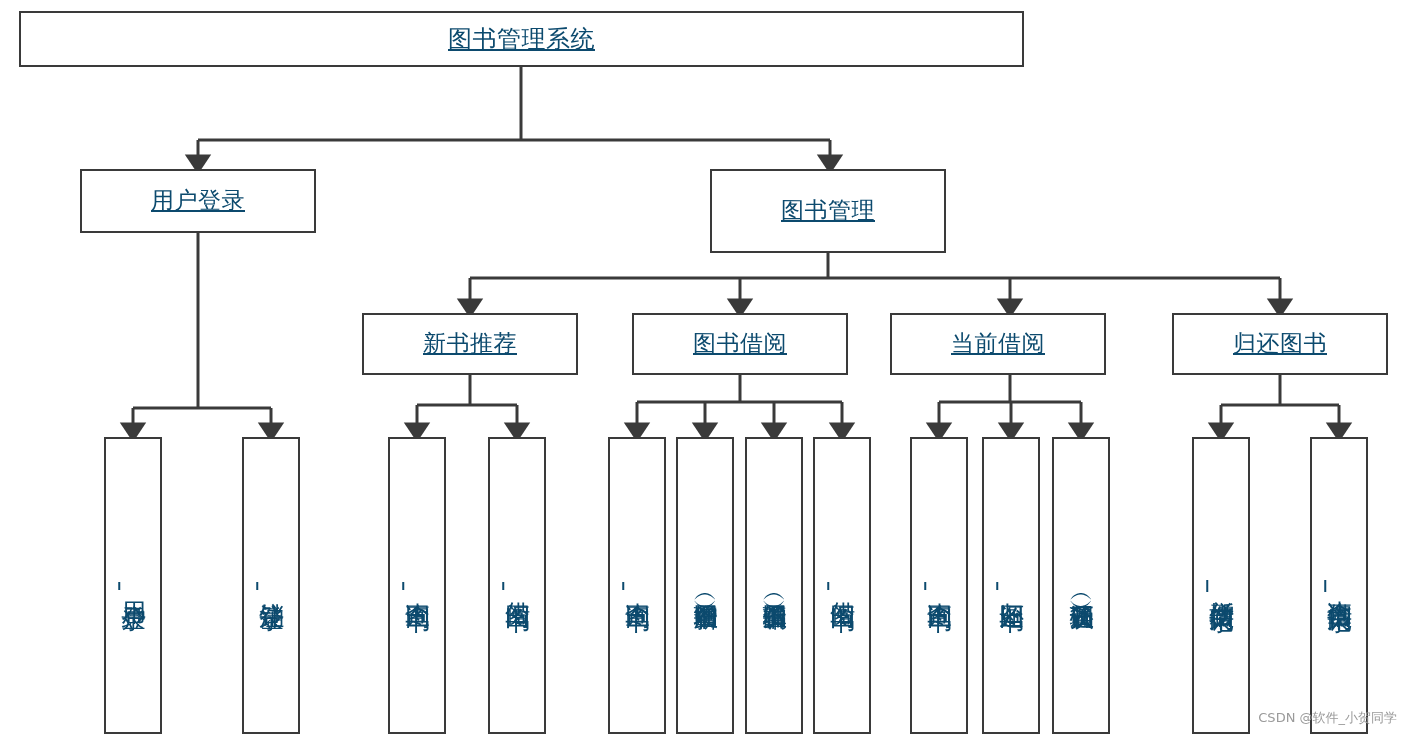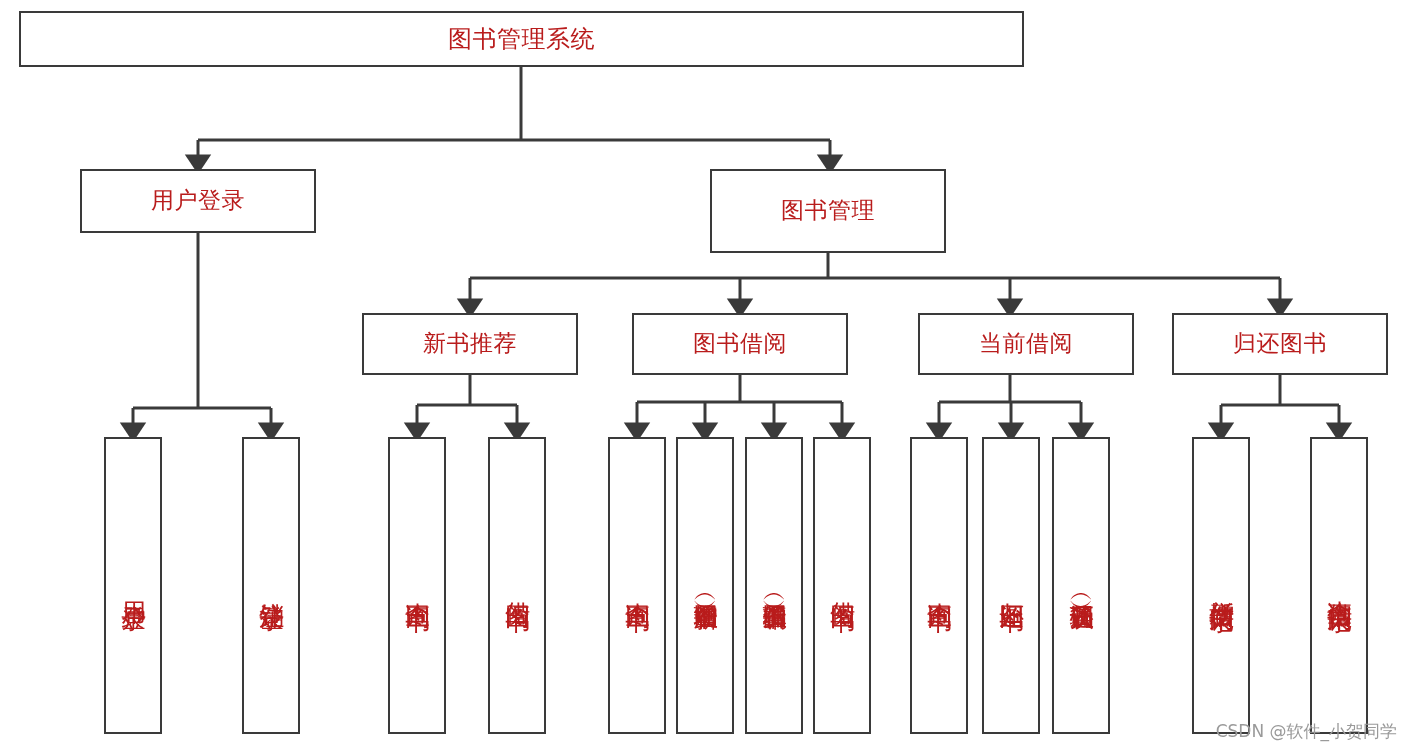--- a/index.html
+++ b/index.html
@@ -29,22 +29,23 @@
   }
   
   .node {
     position: absolute;
     box-sizing: border-box;
     background: #ffffff;
     border: 2px solid #3a3a3a;
     display: flex;
     align-items: center;
     justify-content: center;
-    color: #b91c1c;
+    color: #0c4a6e;
     z-index: 2;
+    text-decoration: underline;
   }
   .node .label {
     display: block;
     text-align: center;
     line-height: 1.18;
     white-space: nowrap;
   }
   
   .node.h .label {
     font-size: 23px;
@@ -68,22 +69,22 @@
     white-space: nowrap;
   }
   .node.v.tight .label {
     font-size: 24px;
     letter-spacing: 0px;
   }
   
   #watermark {
     position: absolute;
     right: 8px;
-    bottom: 4px;
-    font-size: 17px;
+    bottom: 20px;
+    font-size: 13px;
     color: #9a9a9a;
     z-index: 5;
     white-space: nowrap;
     font-family: "DejaVu Sans", "Liberation Sans", sans-serif;
   }
 </style>
 </head>
 <body>
 
 <div id="canvas">
@@ -148,21 +149,21 @@
   <div class="node h" style="left:710px; top:169px; width:236px; height:84px;">
     <span class="label">图书管理</span>
   </div>
 
   <div class="node h" style="left:362px; top:313px; width:216px; height:62px;">
     <span class="label">新书推荐</span>
   </div>
   <div class="node h" style="left:632px; top:313px; width:216px; height:62px;">
     <span class="label">图书借阅</span>
   </div>
-  <div class="node h" style="left:918px; top:313px; width:216px; height:62px;">
+  <div class="node h" style="left:890px; top:313px; width:216px; height:62px;">
     <span class="label">当前借阅</span>
   </div>
   <div class="node h" style="left:1172px; top:313px; width:216px; height:62px;">
     <span class="label">归还图书</span>
   </div>
 
   <div class="node v" style="left:104px; top:437px; width:58px; height:297px;">
     <span class="label">用户登录</span>
   </div>
   <div class="node v" style="left:242px; top:437px; width:58px; height:297px;">

